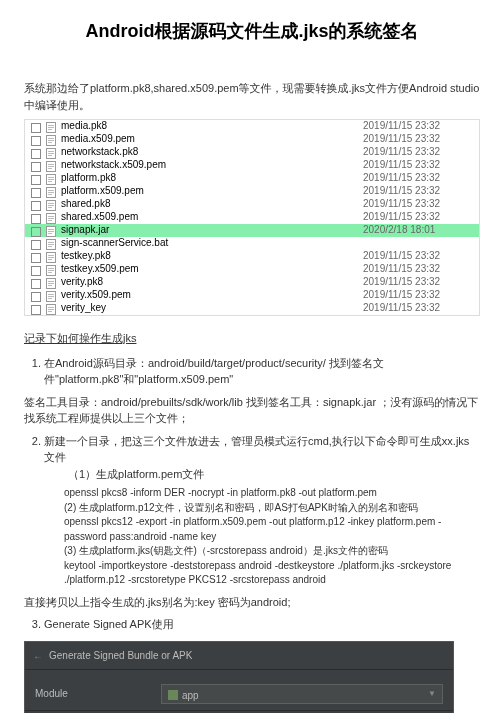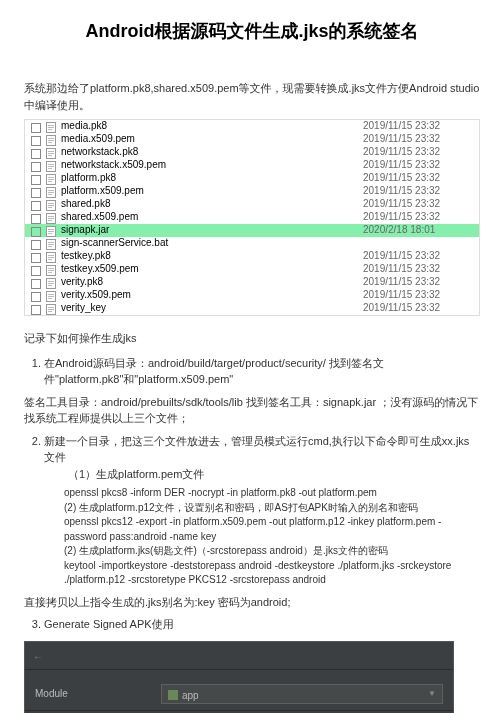--- a/index.html
+++ b/index.html
@@ -43,21 +43,21 @@
     justify-content: center;
   }
   .file-name { flex: 1; color: #000; }
   .file-date { color: #666; width: 110px; text-align: left; }
   .checkbox {
     width: 10px; height: 10px;
     border: 1px solid #888;
     margin-right: 4px;
     flex-shrink: 0;
   }
-  .section-title { margin: 14px 0 8px 0; }
+  .section-title { margin: 14px 0 8px 0; text-decoration: underline; }
   ol { margin-left: 20px; }
   ol li { margin: 4px 0; }
   .sub { margin-left: 24px; }
   .code-block {
     margin: 4px 0 4px 40px;
     font-size: 10px;
     line-height: 1.45;
     color: #333;
   }
   .dialog {
@@ -315,46 +315,47 @@
       <span class="file-date">2019/11/15 23:32</span>
     </div>
   </div>
 
 <p class="section-title">记录下如何操作生成jks</p>
 
 <ol>
   <li>在Android源码目录：android/build/target/product/security/ 找到签名文件"platform.pk8"和"platform.x509.pem"</li>
 </ol>
 
-<p style="margin:6px 0">签名工具目录：android/prebuilts/sdk/tools/lib 找到签名工具：signapk.jar ；没有源码的情况下找系统工程师提供以上三个文件；</p>
+<p style="margin:6px 0">签名工具目录：android/prebuilts/sdk/work/lib 找到签名工具：signapk.jar ；没有源码的情况下找系统工程师提供以上三个文件；</p>
 
 <ol start="2">
   <li>
     <span>新建一个目录，把这三个文件放进去，管理员模式运行cmd,执行以下命令即可生成xx.jks文件</span>
     <div class="sub">（1）生成platform.pem文件</div>
   </li>
 </ol>
 
 <div class="code-block" id="code-block">
     <div>openssl pkcs8 -inform DER -nocrypt -in platform.pk8 -out platform.pem</div>
     <div>(2) 生成platform.p12文件，设置别名和密码，即AS打包APK时输入的别名和密码</div>
     <div>openssl pkcs12 -export -in platform.x509.pem -out platform.p12 -inkey platform.pem -password pass:android -name key</div>
-    <div>(2) 生成platform.jks(钥匙文件)（-srcstorepass android）是.jks文件的密码</div>
+    <div>(3) 生成platform.jks(钥匙文件)（-srcstorepass android）是.jks文件的密码</div>
     <div>keytool -importkeystore -deststorepass android -destkeystore ./platform.jks -srckeystore ./platform.p12 -srcstoretype PKCS12 -srcstorepass android</div>
   </div>
 
 <p style="margin:6px 0">直接拷贝以上指令生成的.jks别名为:key 密码为android;</p>
 
 <ol start="3">
   <li>Generate Signed APK使用</li>
 </ol>
 
 <div class="dialog">
   <div class="dlg-title">
     <span class="arrow">←</span>
+    <span>Generate Signed Bundle or APK</span>
   </div>
   <div class="dlg-body">
     <div class="dlg-row">
       <div class="dlg-label">Module</div>
       <div class="combo">
         <span style="display:flex;align-items:center;gap:4px">
           <span style="width:10px;height:10px;background:#6a8759;display:inline-block"></span>
           <span>app</span>
         </span>
         <span class="caret">▼</span>

